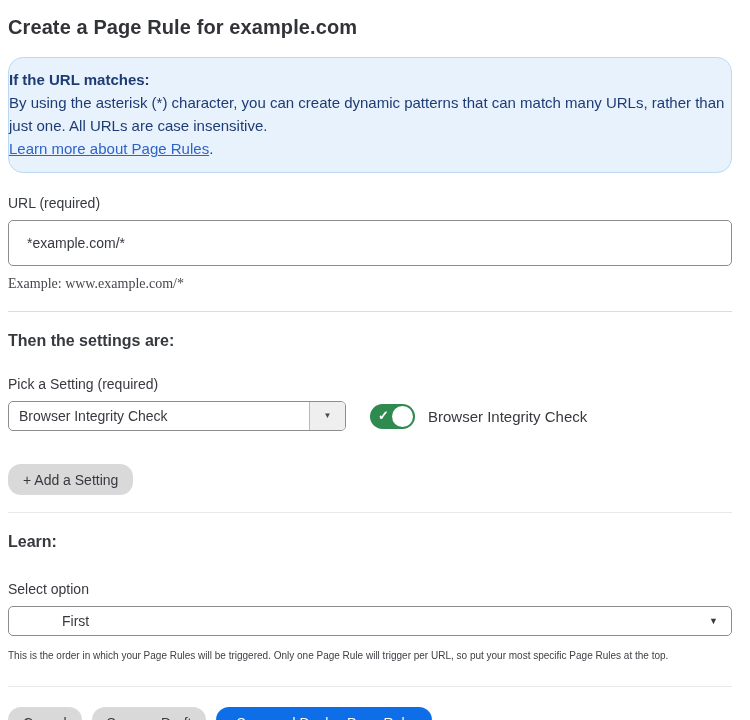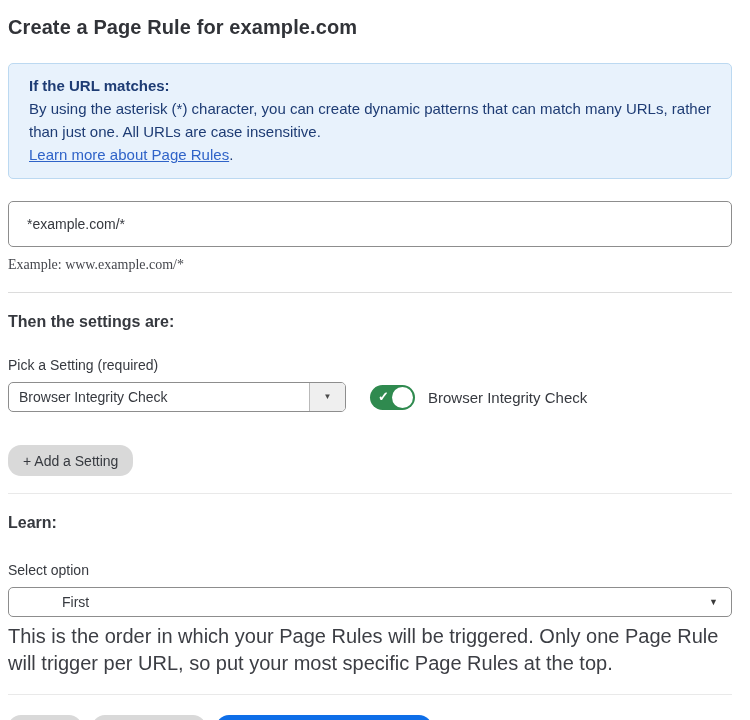--- a/index.html
+++ b/index.html
@@ -1,26 +1,26 @@
 <!DOCTYPE html>
 <html><head>
 <meta charset="utf-8">
 <style>
   * { box-sizing: border-box; margin: 0; padding: 0; }
   html, body { width: 750px; height: 720px; background: #ffffff; }
   body { font-family: "Liberation Sans", sans-serif; color: #36393f; }
   .page { padding: 14px 18px 0 8px; width: 750px; }
 
-  h1.title { font-size: 20px; font-weight: 700; color: #313338; letter-spacing: .1px; margin: 2px 0 24px; }
+  h1.title { font-size: 20px; font-weight: 700; color: #313338; letter-spacing: .1px; margin: 2px 0 18px; }
 
   .info-box {
     background: #e8f2fc;
     border: 1px solid #bcd9f1;
-    border-radius: 5px;
-    padding: 10px 20px 12px;
+    border-radius: 15px;
+    padding: 10px 0 12px;
     color: #1e3c74;
     font-size: 15px;
     line-height: 23px;
     margin-bottom: 22px;
   }
   .info-heading { font-weight: 700; }
   .info-link { color: #2f63c8; text-decoration: underline; cursor: pointer; }
   .info-period { color: #1e3c74; }
 
   .label { font-size: 14px; color: #36393f; margin-bottom: 9px; }
@@ -109,37 +109,38 @@
     padding: 0 15px;
     cursor: pointer;
   }
   .btn.gray { background: #d9d9d9; color: #36393f; }
   .btn.blue { background: #0e6ee8; color: #ffffff; padding: 0 20px; }
   .add-btn { margin-top: 33px; }
 
   .select-box.full { width: 100%; padding-left: 43px; }
   .select-box.full .plain-arrow { margin-left: auto; margin-right: 13px; font-size: 9px; color: #3a3a3a; line-height: 1; }
 
-  .order-hint { font-size: 20px; color: #3c3e44; line-height: 27px; margin-top: 6px; }
+  .order-hint { font-size: 10px; color: #3c3e44; line-height: 27px; margin-top: 6px; }
 
   .footer { display: flex; align-items: center; gap: 10px; margin-top: 18px; }
 </style>
 </head>
 <body>
 
 <div class="page">
 
   <h1 class="title">Create a Page Rule for example.com</h1>
 
   <div class="info-box">
     <div class="info-heading">If the URL matches:</div>
     <div class="info-body">By using the asterisk (*) character, you can create dynamic patterns that can match many URLs, rather than just one. All URLs are case insensitive.</div>
     <div class="info-link-row"><a class="info-link" href="#">Learn more about Page Rules</a><span class="info-period">.</span></div>
   </div>
 
+  <div class="label">URL (required)</div>
   <input class="text-input" type="text" value="*example.com/*" style="">
   <div class="hint">Example: www.example.com/*</div>
 
   <hr class="divider">
 
   <h2 class="section-heading">Then the settings are:</h2>
 
   <div class="label">Pick a Setting (required)</div>
 
   <div class="setting-row">

